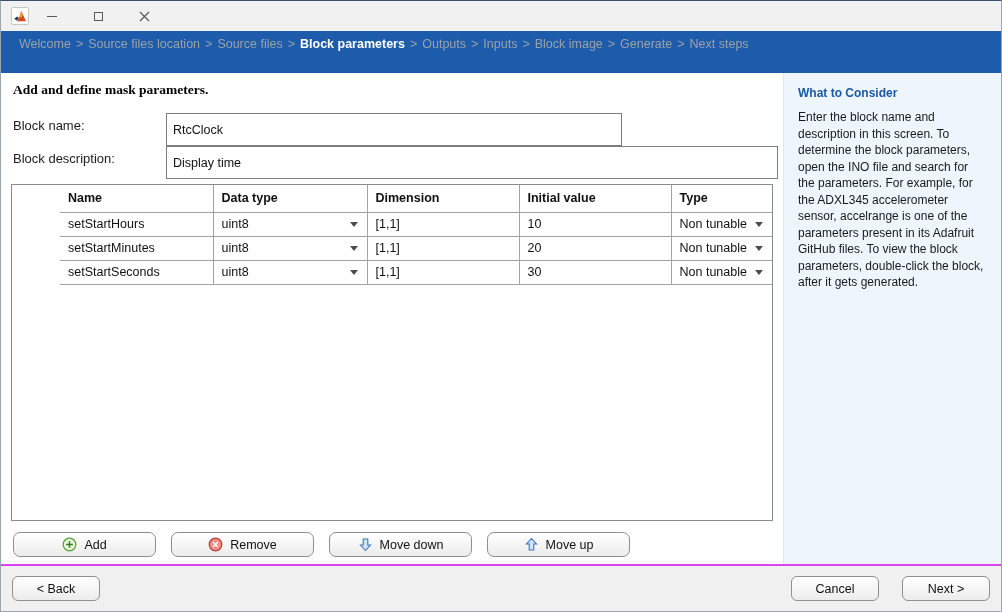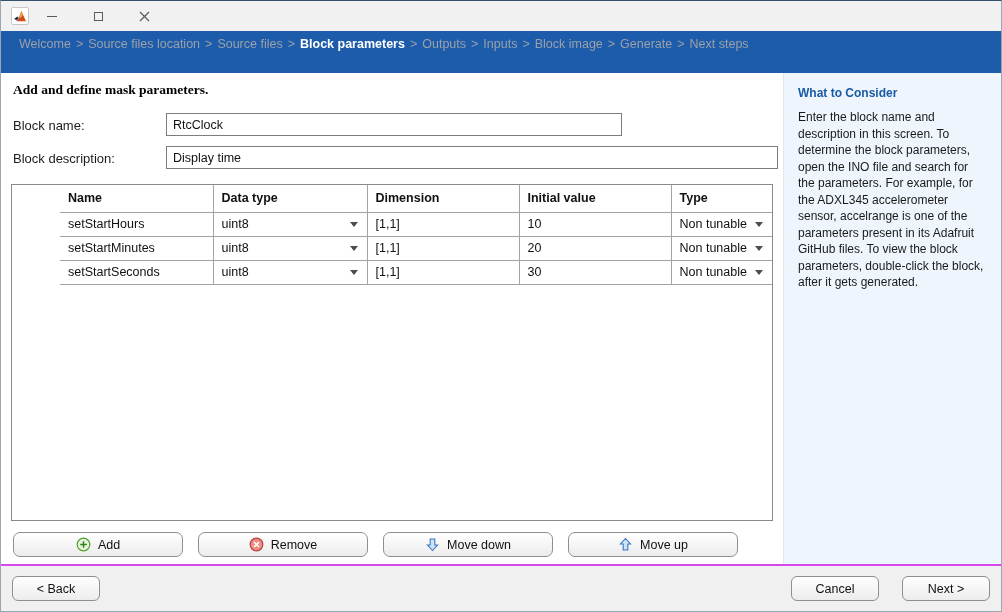--- a/index.html
+++ b/index.html
@@ -26,21 +26,21 @@
   .crumb.active { color:#ffffff; font-weight:bold; }
   .crumb-sep { color:#9aa1a9; margin:0 5px; }
 
   
   .content-row { flex:1; display:flex; min-height:0; }
   .main { flex:1; position:relative; background:#fff; }
 
   .heading { position:absolute; top:9px; left:12px; font-size:13.5px; font-weight:bold; color:#000000;font-family:Liberation Serif, serif; }
 
   .field-label { position:absolute; left:12px; font-size:13px; color:#1c1c1c; line-height:23px; }
-  .field-input { position:absolute; left:165px; height:23px; border:1px solid #7d7d7d; background:#fff;
+  .field-input { position:absolute; left:165px; height:33px; border:1px solid #7d7d7d; background:#fff;
                  font-family:"Liberation Sans", sans-serif; font-size:12.5px; color:#111; padding:0 6px; outline:none; }
   .fl-1 { top:41px; } .fi-1 { top:40px; width:456px; }
   .fl-2 { top:74px; } .fi-2 { top:73px; width:612px; }
 
   .table-wrap { position:absolute; top:111px; left:10px; width:762px; height:337px;
                 border:1px solid #8a8a8a; background:#fff; overflow:hidden;padding-left:48px; }
   table.params { border-collapse:collapse; table-layout:fixed; width:100%; font-size:12.5px; color:#111; }
   .params th, .params td { border-right:1px solid #a3a3a3; border-bottom:1px solid #a3a3a3;
                            padding:0 8px; text-align:left; white-space:nowrap; overflow:hidden; }
   .params th { height:27px; font-weight:bold; }
@@ -49,21 +49,21 @@
   td.dd { position:relative; padding-right:22px; }
   .dd-arrow { position:absolute; right:9px; top:50%; margin-top:-2px; width:0; height:0;
               border-left:4px solid transparent; border-right:4px solid transparent;
               border-top:5px solid #4d4d4d; }
 
   .actions { position:absolute; top:459px; left:12px; display:flex; gap:15px; }
   .btn { height:25px; border:1px solid #8f8f8f; border-radius:7px;
          background:linear-gradient(#ffffff,#ececec);
          display:flex; align-items:center; justify-content:center; gap:7px;
          font-family:"Liberation Sans", sans-serif; font-size:12.5px; color:#111; cursor:default; }
-  .act-btn { width:170px; }
+  .act-btn { width:143px; }
 
   
   .side { width:218px; flex:none; background:#eef5fc; border-left:1px solid #dfe8f1; padding:13px 14px 0 14px; }
   .side-title { font-size:12px; font-weight:bold; color:#1a5aa5; }
   .side-body { margin-top:9px; font-size:12px; line-height:16.5px; color:#1a1a1a; }
 
   
   .footer { height:47px; flex:none; background:#f0f0f0; border-top:2px solid #d946ef;
             display:flex; align-items:center; padding:0 11px; }
   .footer .btn { width:88px; border-radius:6px; }

